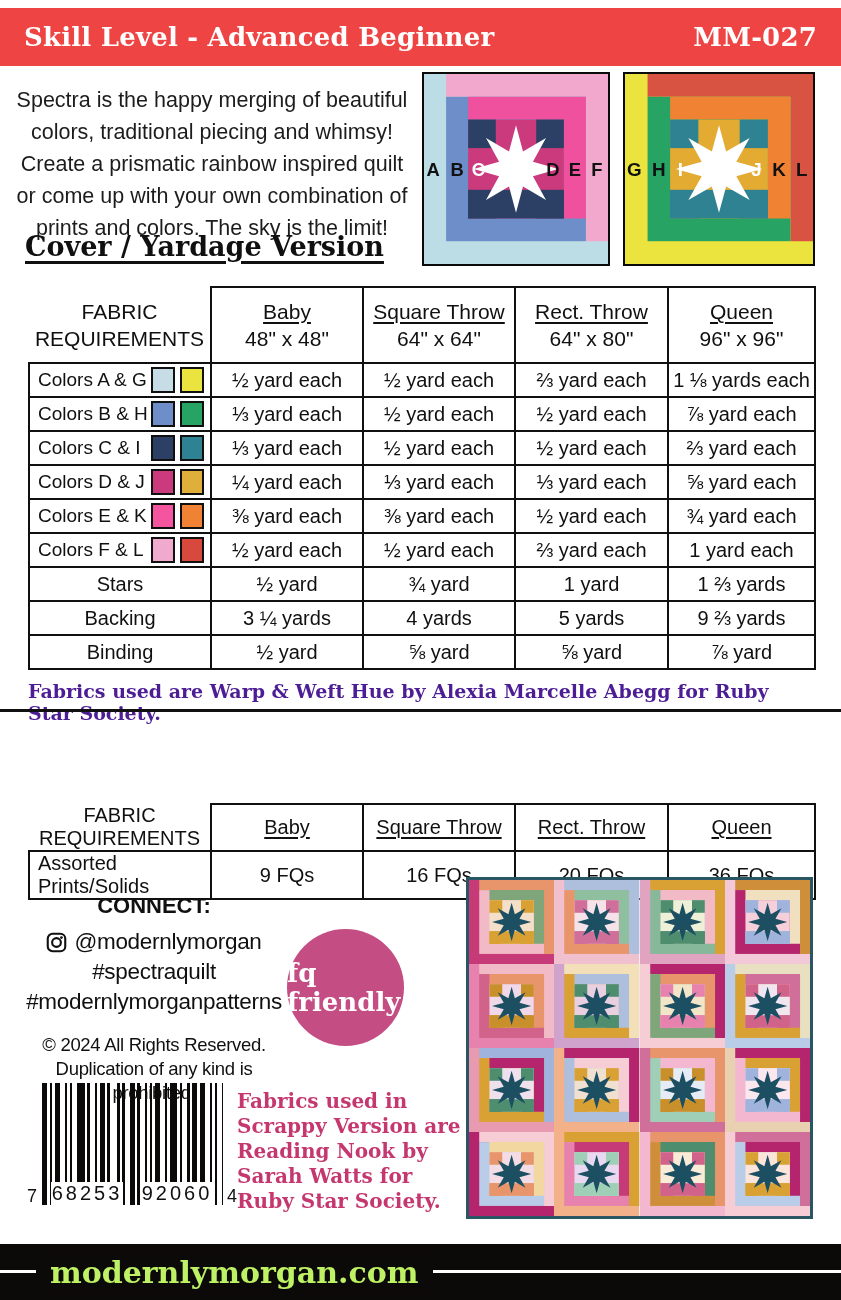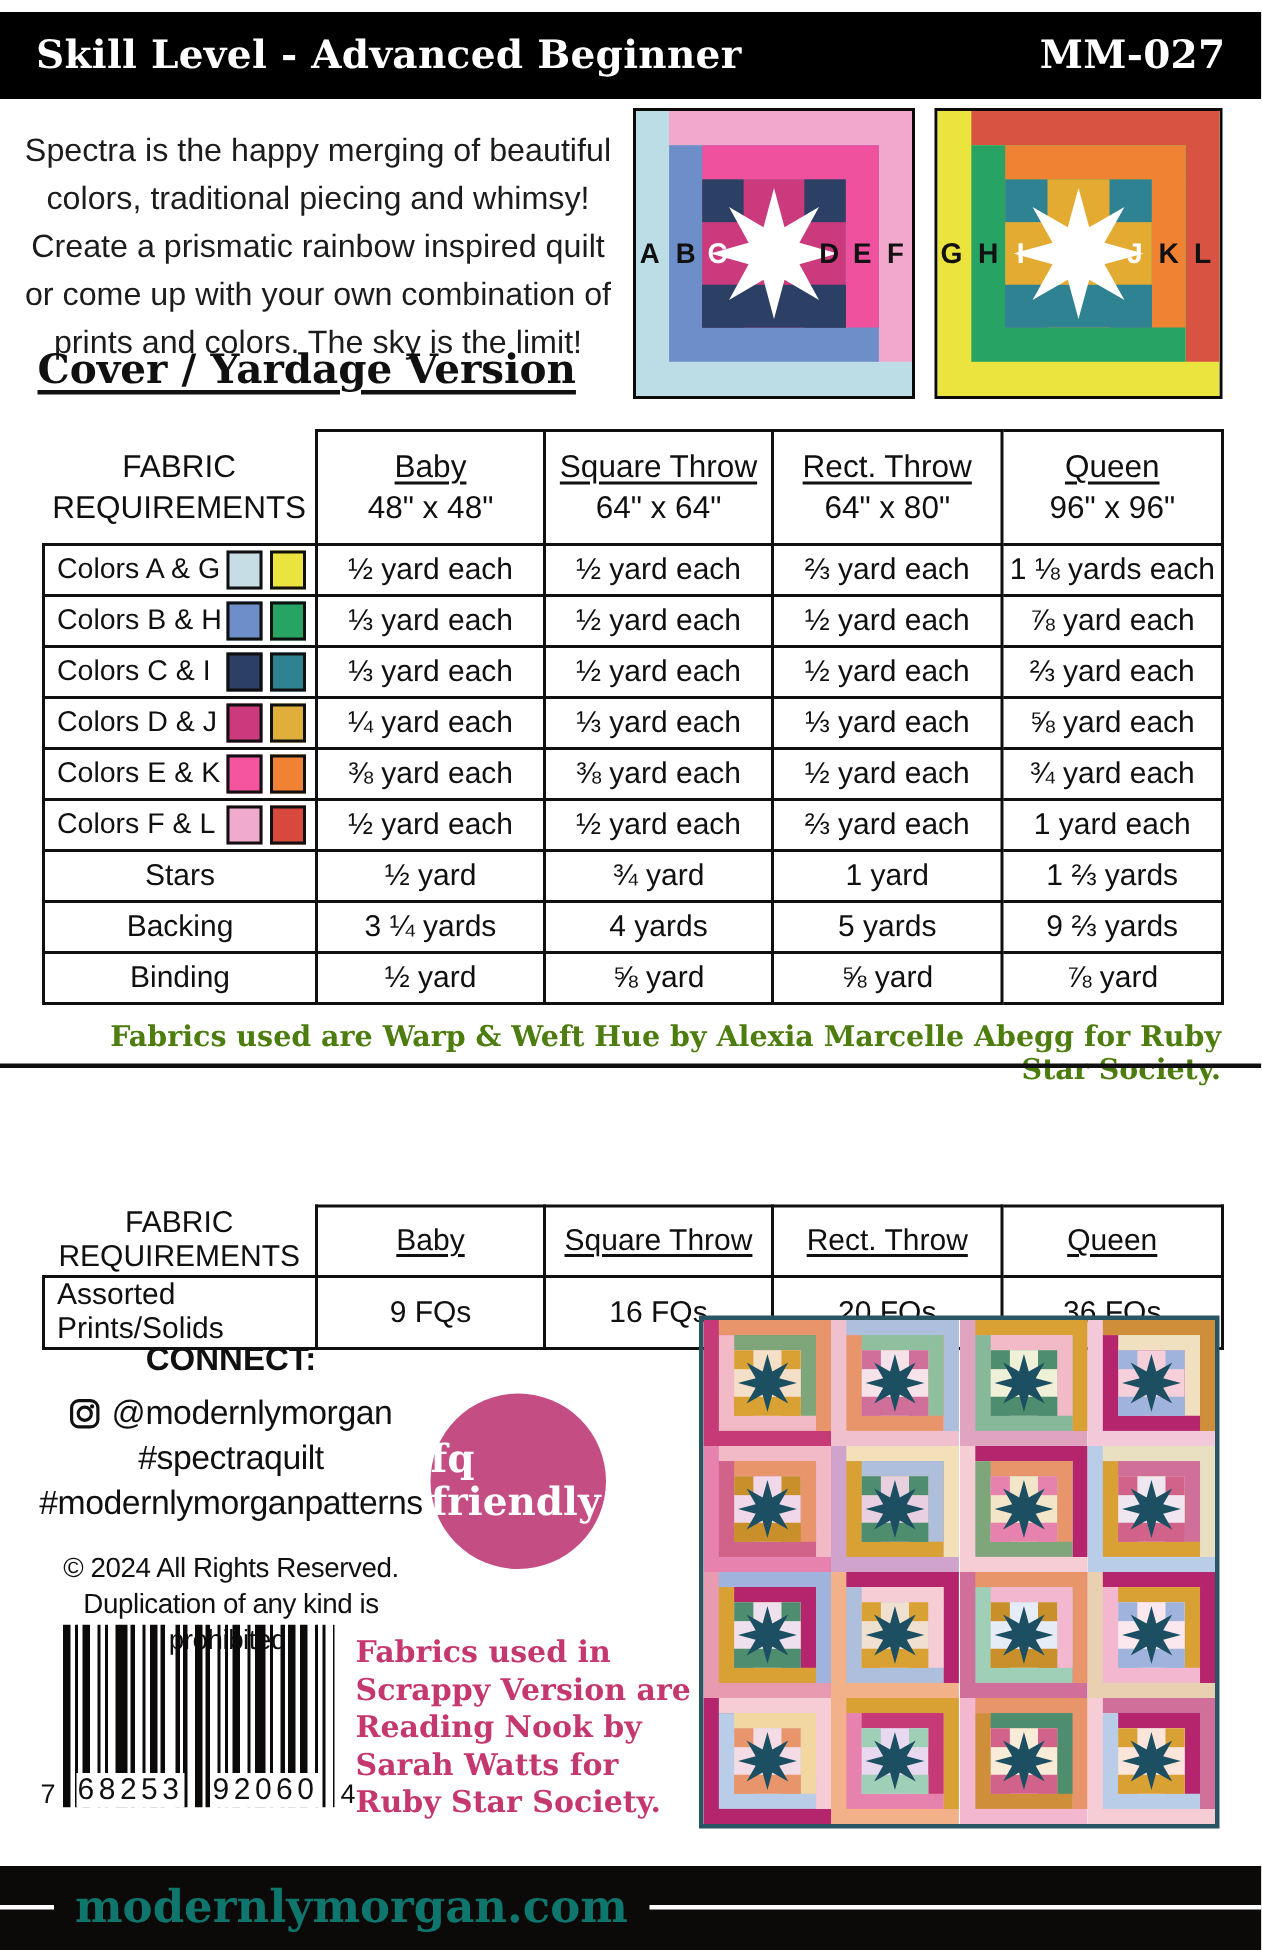--- a/index.html
+++ b/index.html
@@ -1,26 +1,26 @@
 <!DOCTYPE html>
 <html><head>
 <meta charset="utf-8">
 <style>
   html,body{margin:0;padding:0;background:#fff;}
   .page{position:relative;width:841px;height:1300px;background:#ffffff;overflow:hidden;
         font-family:"Liberation Sans",sans-serif;color:#101010;}
 
   
-  .topbar{position:absolute;left:0;top:8px;width:841px;height:58px;background:#000000;
+  .topbar{position:absolute;left:0;top:8px;width:841px;height:58px;background:#ef4444;
           display:flex;align-items:center;justify-content:space-between;padding:0 24px;box-sizing:border-box;}
   .topbar .t{font-family:"DejaVu Serif",serif;font-weight:bold;color:#fff;font-size:26px;letter-spacing:.2px;}
   .footer{position:absolute;left:0;top:1244px;width:841px;height:56px;background:#0c0909;}
   .footer .rule{position:absolute;left:0;top:26px;width:841px;height:3px;background:#fff;}
   .footer .url{position:absolute;left:36px;top:50%;transform:translateY(-50%);background:#0c0909;
-               padding:0 14px;font-family:"DejaVu Serif",serif;font-weight:bold;color:#0f766e;font-size:30px;}
+               padding:0 14px;font-family:"DejaVu Serif",serif;font-weight:bold;color:#bef264;font-size:30px;}
 
   
   .intro{position:absolute;left:12px;top:84px;width:400px;text-align:center;
          font-size:21.5px;line-height:32px;color:#1c1c1c;}
 
   
   .blockimg{position:absolute;border:2px solid #0c0909;background:#fff;}
   .blockimg svg{display:block;width:100%;height:100%;}
   #blkL{left:422px;top:72px;width:184px;height:190px;}
   #blkR{left:623px;top:72px;width:188px;height:190px;}
@@ -43,22 +43,22 @@
   #fqTable th{height:32px;font-size:20px;}
   #fqTable td{height:32px;font-size:20px;}
   .colhead{text-decoration:underline;text-decoration-thickness:2px;text-underline-offset:3px;}
   .cellL{display:flex;align-items:center;justify-content:space-between;padding:0 6px 0 8px;}
   .cellL .lbl{font-size:19px;white-space:nowrap;}
   .swatches{display:flex;gap:5px;}
   .sw{width:24px;height:26px;border:2px solid #101010;box-sizing:border-box;}
   .fq-corner{font-size:19px;}
   .fq-rowlabel{text-align:left;padding-left:8px;font-size:19px;}
 
-  .orange-note{position:absolute;left:28px;top:680px;width:786px;text-align:right;
-               font-family:"DejaVu Serif",serif;font-weight:bold;font-size:19px;color:#4d7c0f;}
+  .orange-note{position:absolute;left:28px;top:680px;width:786px;text-align:left;
+               font-family:"DejaVu Serif",serif;font-weight:bold;font-size:19px;color:#4c1d95;}
   .divider{position:absolute;left:0;top:709px;width:841px;height:3px;background:#101010;}
 
   
   .connect{position:absolute;left:16px;top:893px;width:276px;text-align:center;color:#101010;}
   .connect .c-title{font-size:22px;font-weight:bold;margin-bottom:8px;}
   .connect .c-item{font-size:22.5px;line-height:30px;letter-spacing:-.3px;}
   .connect .c-insta{display:flex;align-items:center;justify-content:center;gap:7px;}
   .connect .c-legal{font-size:18.5px;line-height:24px;margin-top:16px;letter-spacing:-.3px;}
 
   

